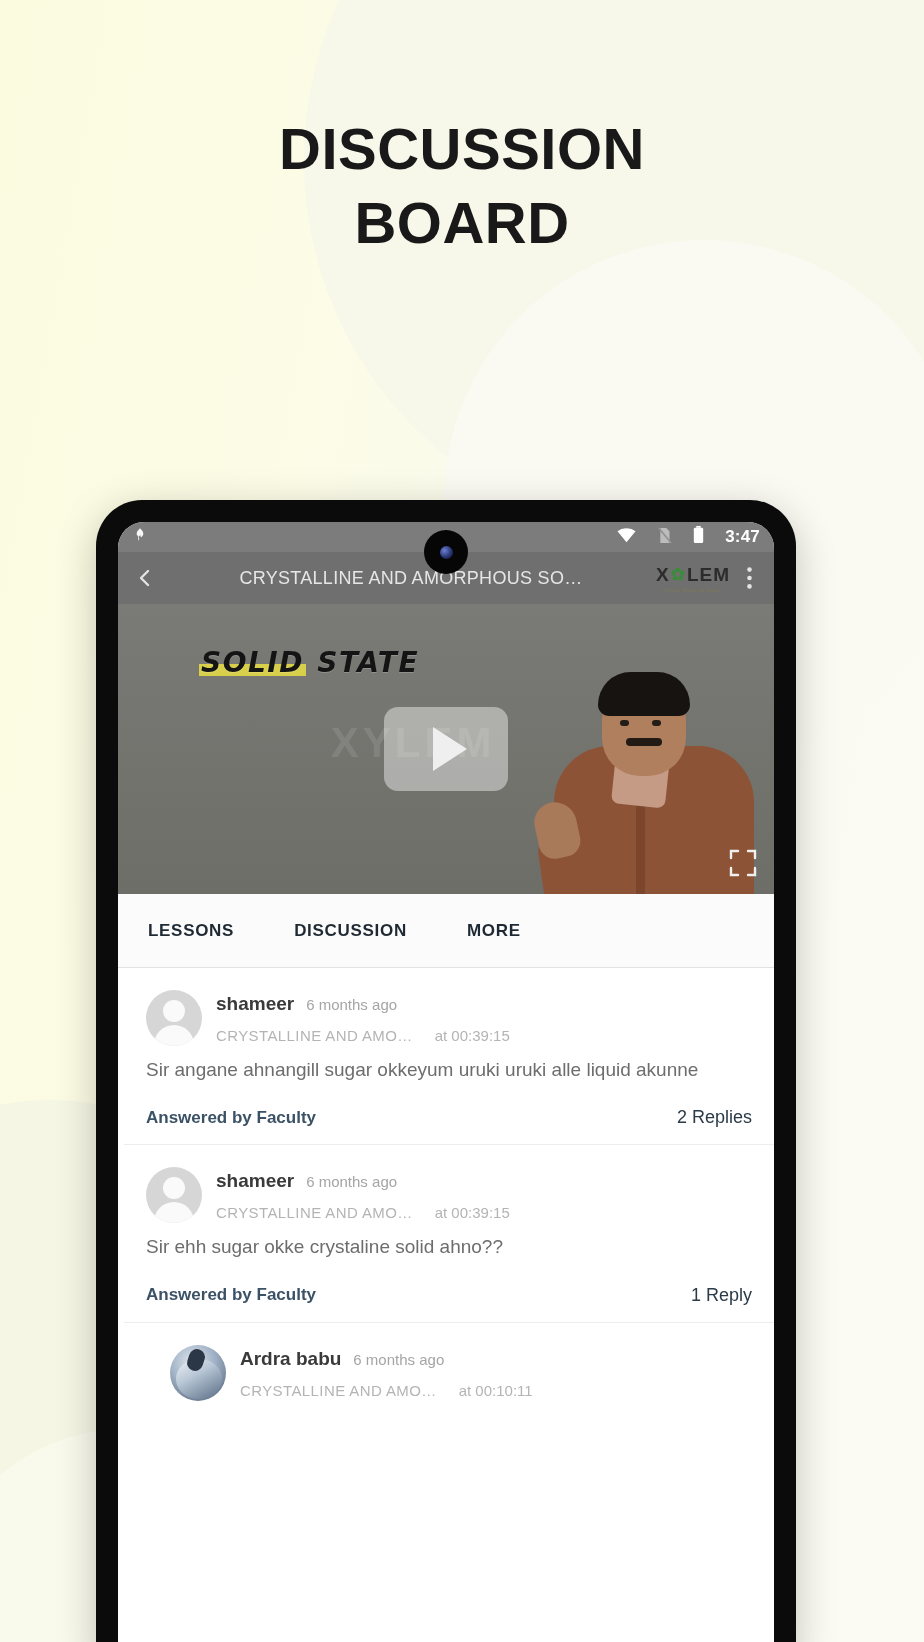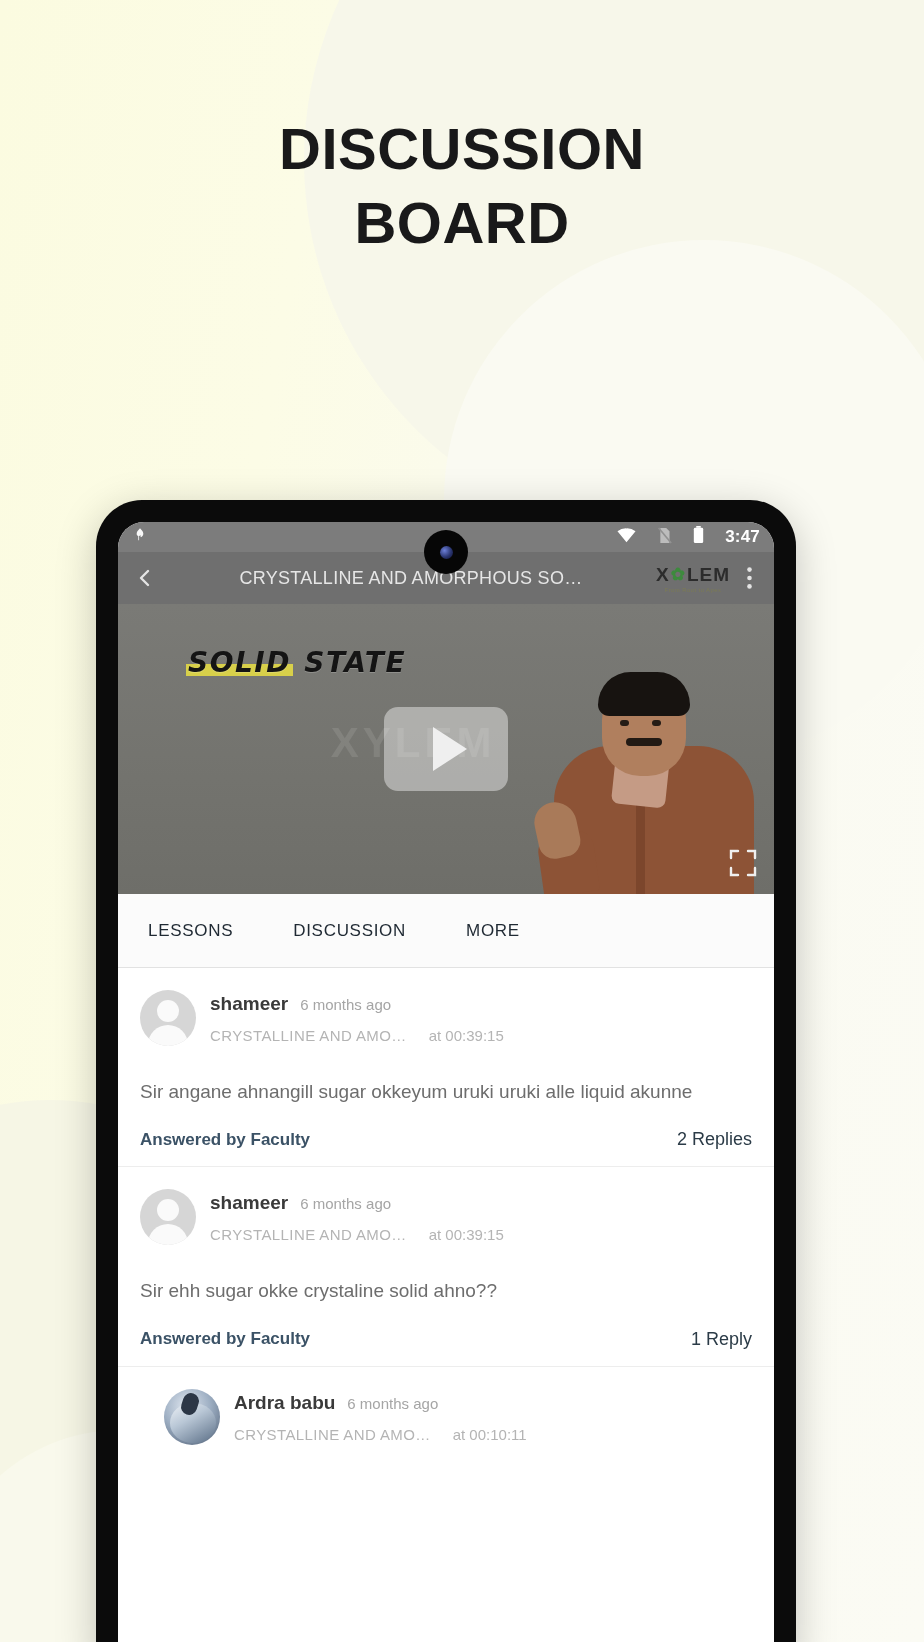--- a/index.html
+++ b/index.html
@@ -149,21 +149,21 @@
     background:#767671;
     overflow:hidden;
   }
   .vid-bg {
     position:absolute; inset:0;
     background:
       radial-gradient(ellipse at 78% 62%, rgba(120,78,52,.0) 0%, rgba(120,78,52,0) 100%),
       linear-gradient(180deg,#7a7a76 0%, #73736e 60%, #6e6e69 100%);
   }
   .vid-title {
-    position:absolute; left:68px; top:42px;
+    position:absolute; left:81px; top:42px;
     font-family:"DejaVu Sans", sans-serif;
     font-style:italic; font-weight:800;
     font-size:28px; letter-spacing:1.5px;
     color:#141414;
     text-shadow:0 1px 0 rgba(255,255,255,.18);
   }
   .vid-title .hl {
     background:linear-gradient(transparent 55%, #d8d04a 55%, #d8d04a 92%, transparent 92%);
     padding:0 2px;
   }
@@ -257,37 +257,37 @@
     background:#fbfbfb;
     display:flex; align-items:center;
     border-bottom:1px solid #e2e2e2;
     overflow:hidden;
   }
   .tab {
     flex:0 0 auto;
     padding:0 30px;
     height:100%;
     display:flex; align-items:center; justify-content:center;
-    font-size:17px; font-weight:400;
+    font-size:17px; font-weight:700;
     letter-spacing:.7px;
     color:#1f2933;
     white-space:nowrap;
     position:relative;
   }
   .tab.active::after {
     content:"";
     position:absolute;
     left:8px; right:8px; bottom:0;
     height:4px; background:#2f4858;
   }
 
   
   .comments {
     background:#fff;
-    padding:0 0 10px 0;
+    padding:0 0 10px 6px;
   }
   .comment {
     padding:22px 22px 16px 22px;
     border-bottom:1px solid #ededed;
   }
   .c-head { display:flex; align-items:flex-start; gap:14px; }
   .avatar {
     flex:0 0 auto;
     width:56px; height:56px; border-radius:50%;
     background:#d6d6d6;
@@ -315,21 +315,21 @@
     background:#2b3646; transform:rotate(18deg);
   }
   .c-meta { flex:1; min-width:0; padding-top:3px; }
   .c-line1 { display:flex; align-items:baseline; gap:12px; }
   .c-author { font-size:19px; font-weight:700; color:#3a3a3a; }
   .c-ago { font-size:15px; color:#a5a5a5; }
   .c-line2 { display:flex; align-items:baseline; gap:22px; margin-top:12px; }
   .c-lesson { font-size:15px; color:#b4b4b4; letter-spacing:.4px; }
   .c-at { font-size:15px; color:#b4b4b4; }
   .c-body {
-    margin-top:30px;
+    margin-top:8px;
     font-size:19px; line-height:1.65;
     color:#6d6d6d;
   }
   .c-foot {
     margin-top:22px;
     display:flex; align-items:center; justify-content:space-between;
   }
   .c-answered { font-size:17px; font-weight:700; color:#3b5266; }
   .c-replies { font-size:18px; color:#2b3b47; }
   .comment.last { border-bottom:none;margin-left:24px; }

